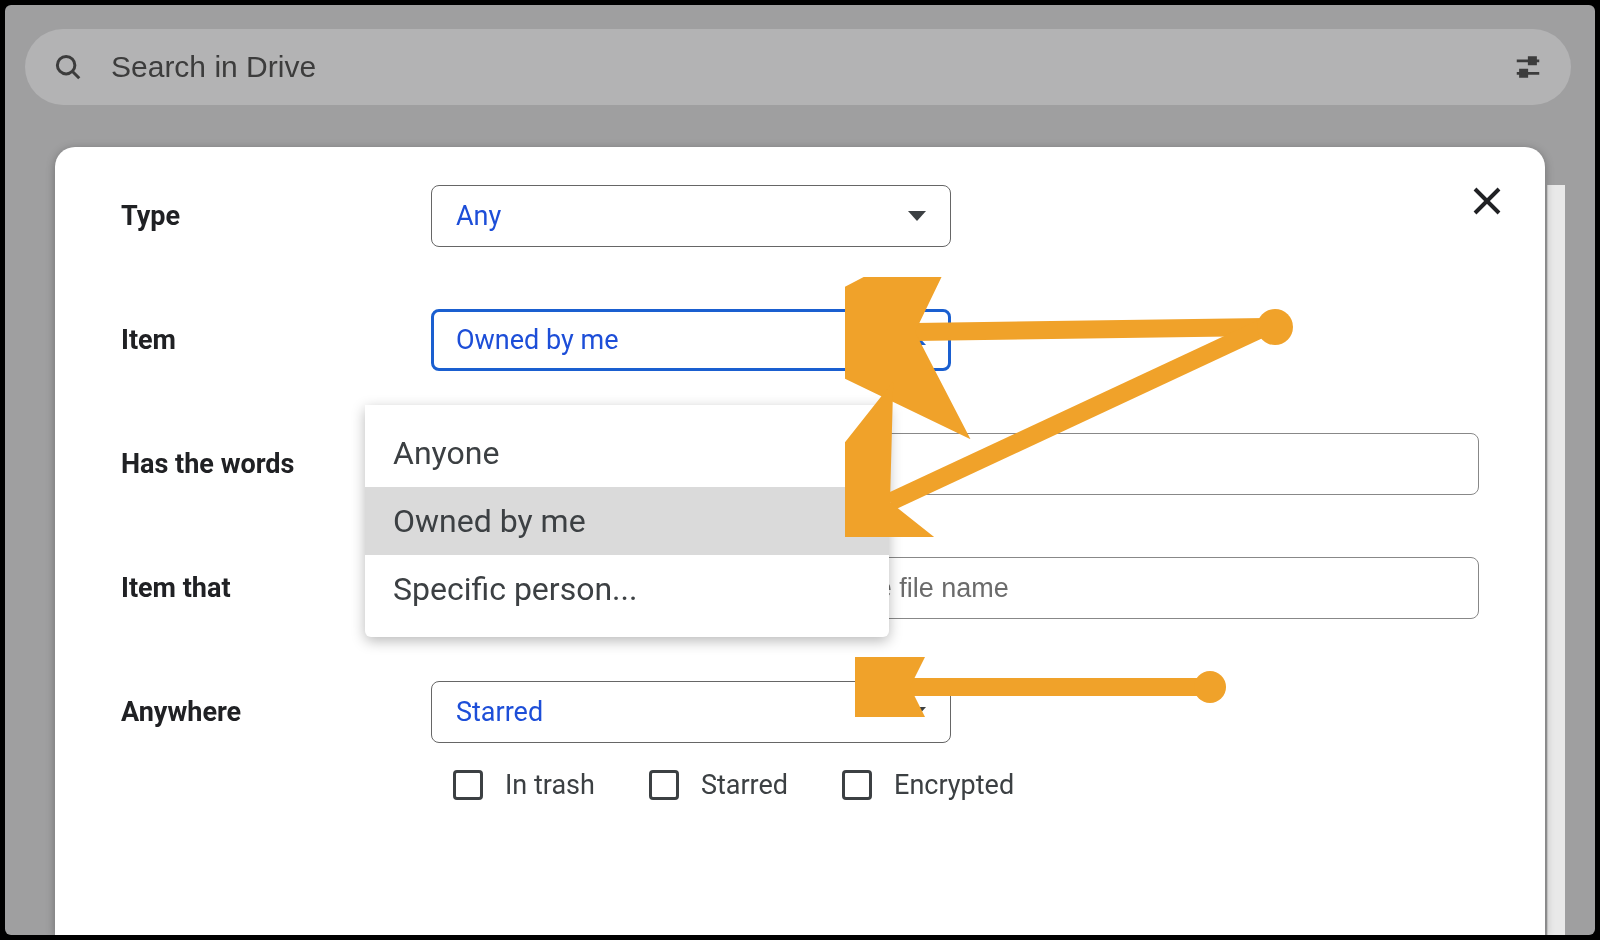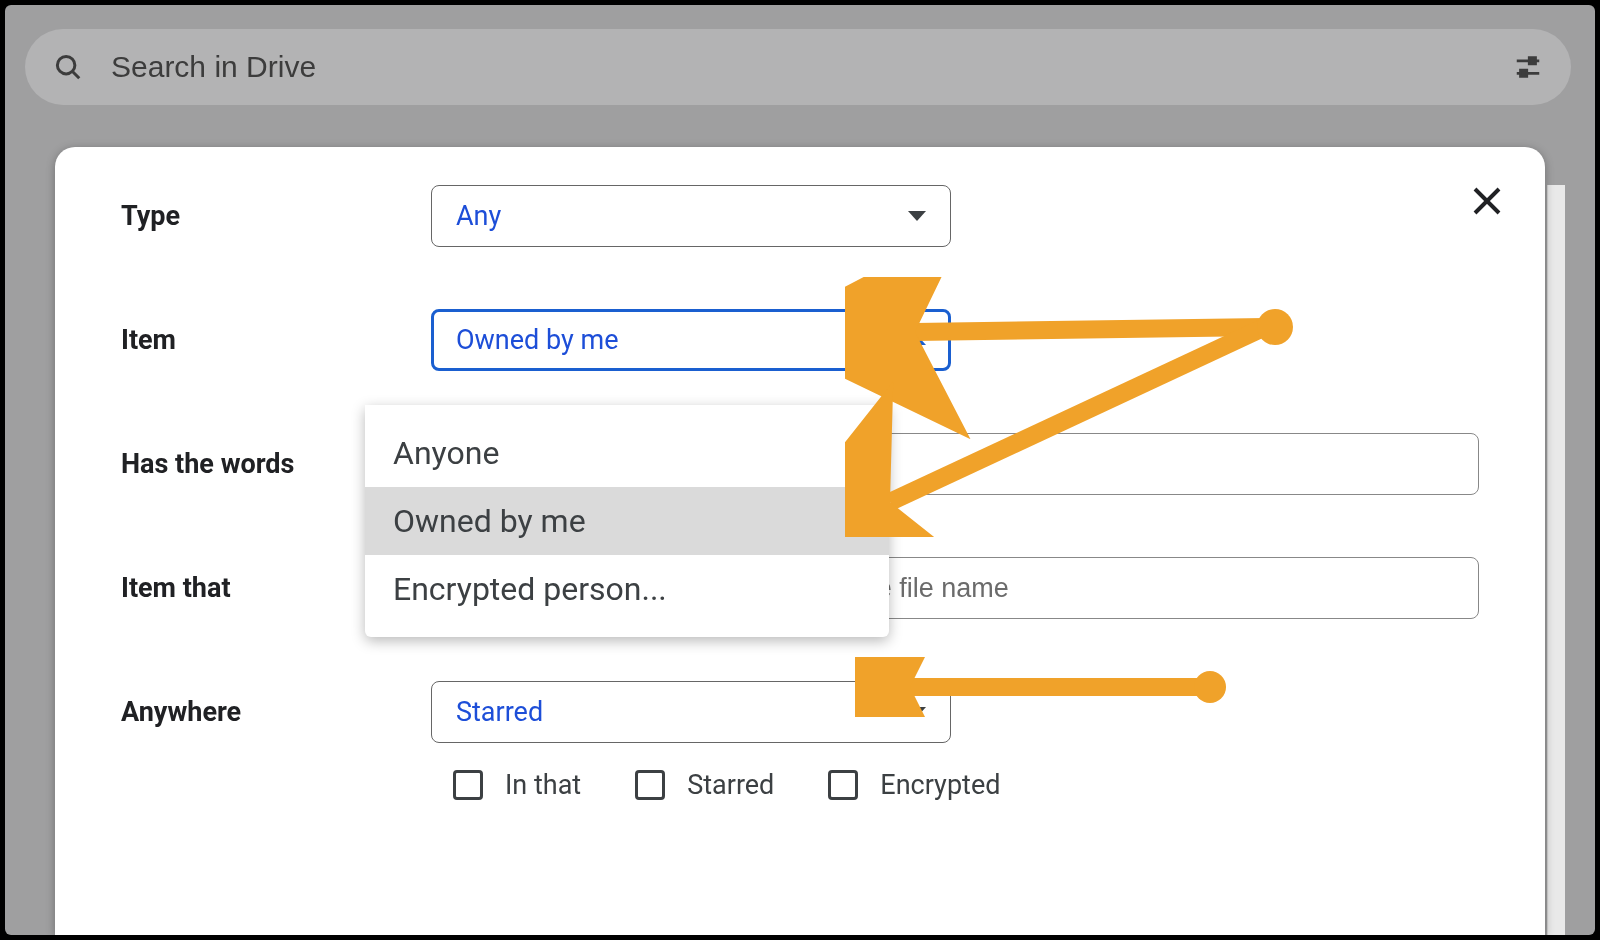--- a/index.html
+++ b/index.html
@@ -238,36 +238,36 @@
         <div class="label">Anywhere</div>
         <div class="select-box">
           <span>Starred</span>
           <span class="caret-down"></span>
         </div>
       </div>
 
       <div class="checks">
         <label class="check">
           <span class="box"></span>
-          <span>In that</span>
+          <span>In trash</span>
         </label>
         <label class="check">
           <span class="box"></span>
           <span>Starred</span>
         </label>
         <label class="check">
           <span class="box"></span>
           <span>Encrypted</span>
         </label>
       </div>
 
       <div class="dropdown">
         <div class="opt">Anyone</div>
         <div class="opt selected">Owned by me</div>
-        <div class="opt">Encrypted person...</div>
+        <div class="opt">Specific person...</div>
       </div>
 
       <div class="arrow" style="left:790px; top:130px;">
         <svg width="460" height="260">
           <defs>
             <marker id="ah1" markerWidth="14" markerHeight="14" refX="3" refY="6" orient="auto">
               <path d="M0,0 L12,6 L0,12 L3,6 Z" fill="#f0a22a"></path>
             </marker>
           </defs>
 

